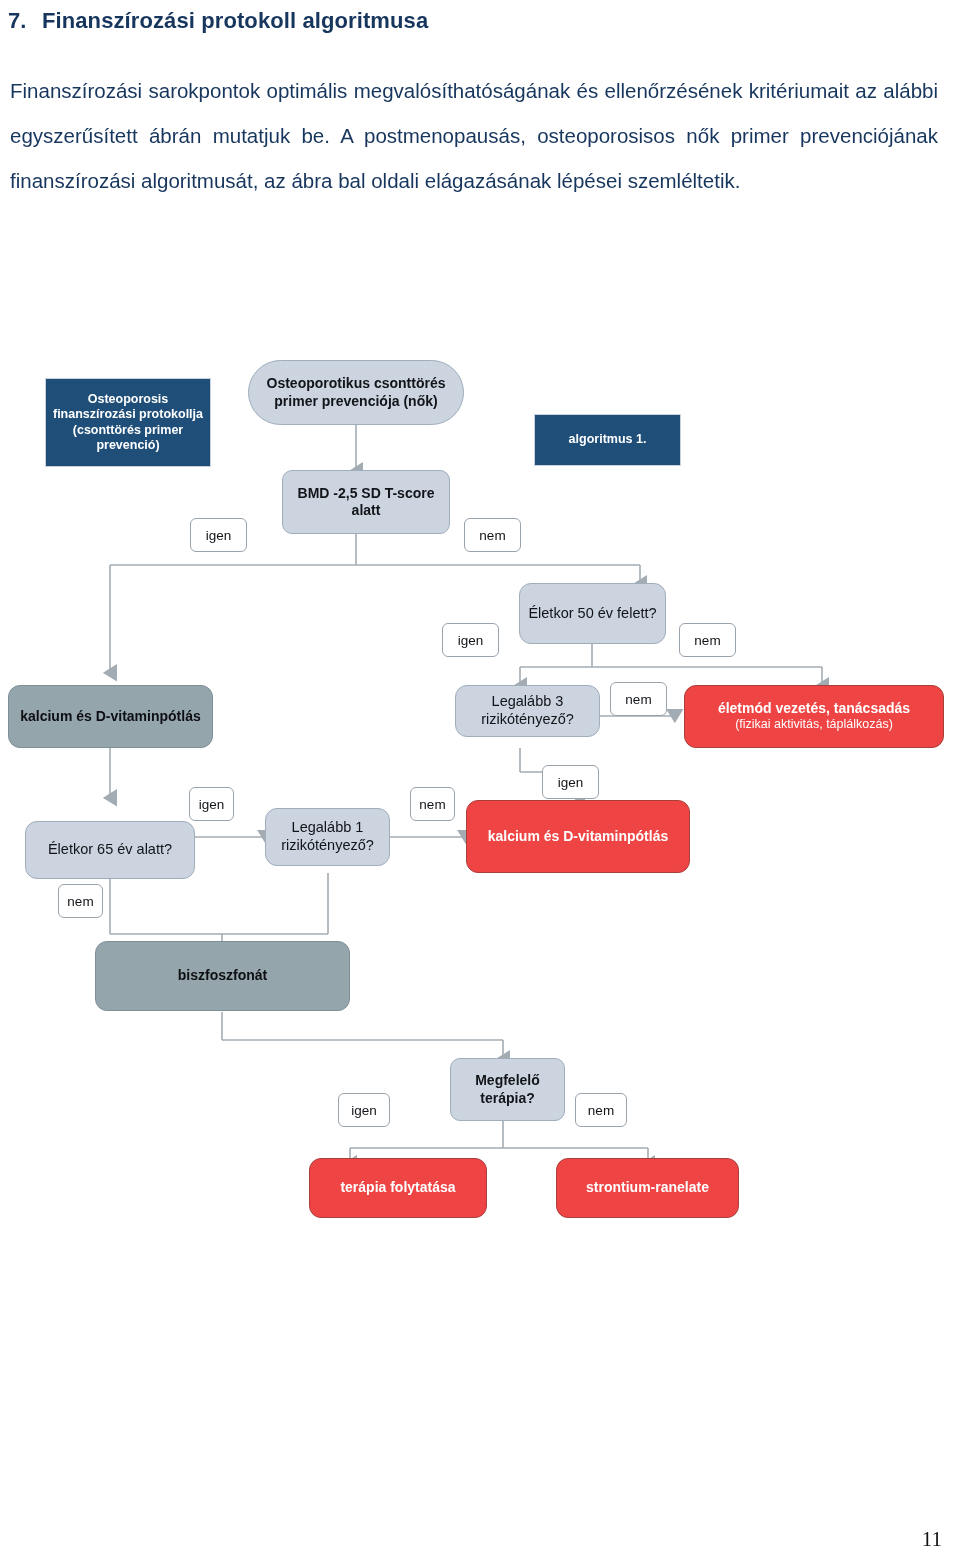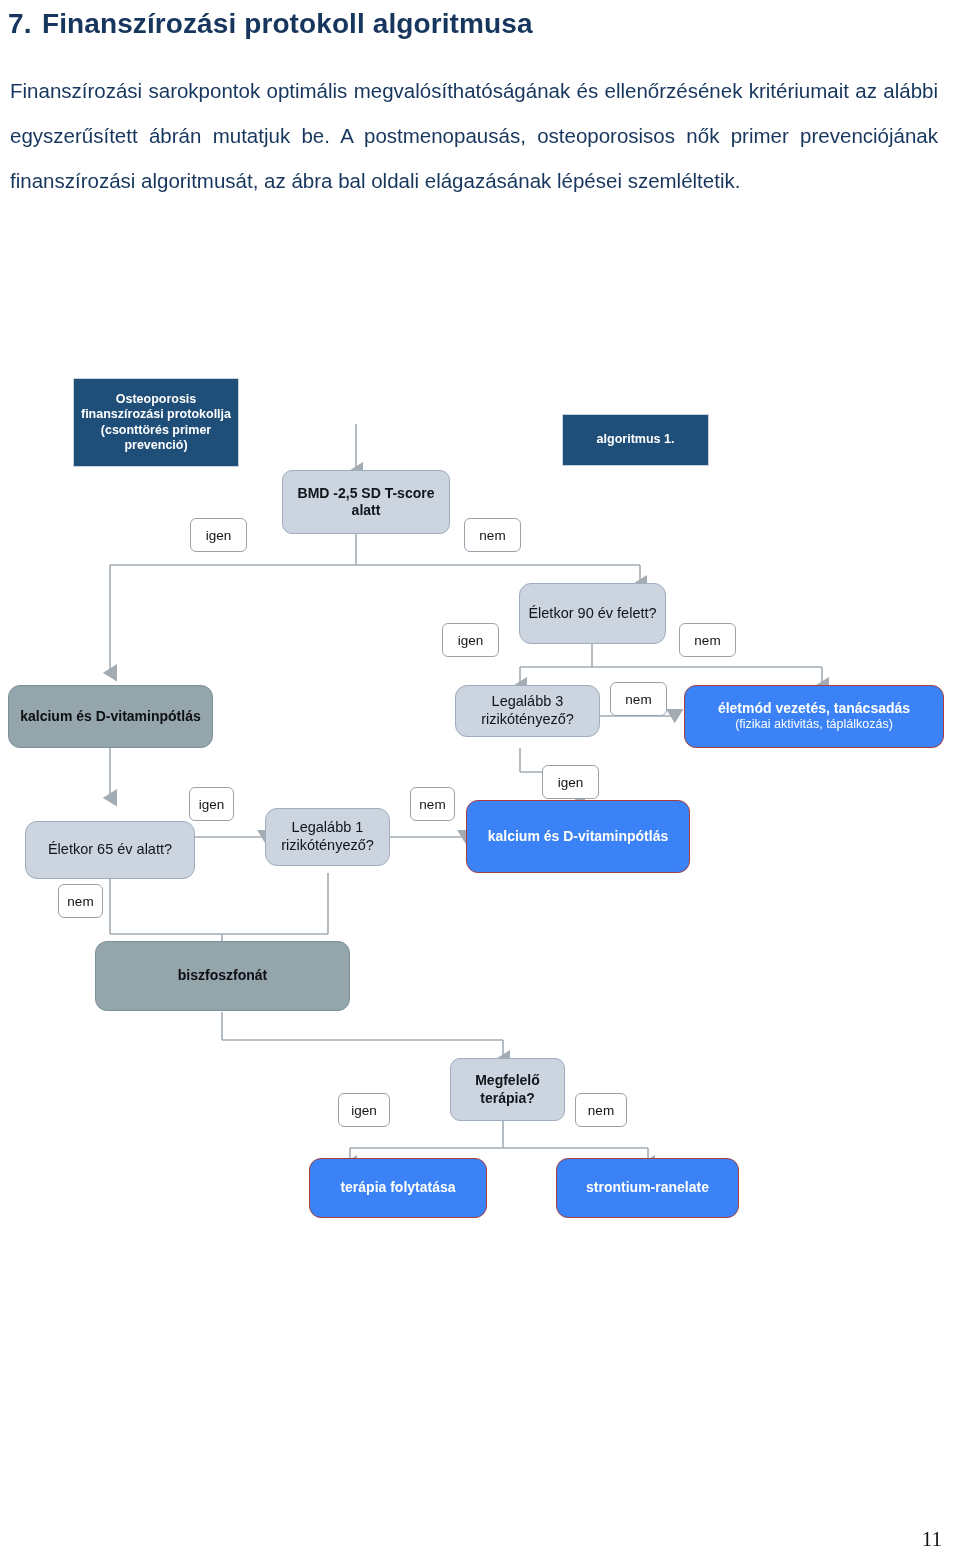--- a/index.html
+++ b/index.html
@@ -5,61 +5,61 @@
   html,body{margin:0;padding:0;background:#ffffff;}
   body{
     width:960px;height:1568px;position:relative;overflow:hidden;
     font-family:"Liberation Sans",sans-serif;color:#1a2a3a;
   }
 
   
   #doc-head{position:absolute;left:0;top:0;width:960px;}
   .sec-title{
     position:absolute;left:8px;top:8px;width:900px;
-    font-size:28px;font-weight:bold;color:#17365d;
+    font-size:22px;font-weight:bold;color:#17365d;
     letter-spacing:.1px;
   }
   .sec-num{display:inline-block;width:34px;}
   .para{
     position:absolute;left:10px;top:68px;width:928px;
     font-size:20.5px;line-height:45px;color:#17365d;
     text-align:justify;text-justify:inter-word;
   }
 
   
   #flow{position:absolute;left:0;top:0;width:960px;height:1568px;}
   #wires{position:absolute;left:0;top:0;width:960px;height:1568px;}
 
   .node{
     position:absolute;box-sizing:border-box;
     display:flex;align-items:center;justify-content:center;
     text-align:center;line-height:1.22;
   }
   .n-navy{
     background:#1f4e79;border:1px solid #c9d3de;color:#ffffff;
-    font-weight:bold;font-size:12.5px;margin-left:28px;
+    font-weight:bold;font-size:12.5px;
   }
   .n-pill{
     background:#ccd4df;border:1px solid #9fadbd;color:#111418;
     border-radius:44px;font-weight:bold;font-size:14px;
   }
   .n-soft{
     background:#ccd4df;border:1px solid #9fadbd;color:#111418;
     border-radius:10px;font-weight:bold;font-size:14px;
   }
   .n-dec{
     background:#ccd4df;border:1px solid #9fadbd;color:#111418;
     border-radius:12px;font-weight:normal;font-size:14.5px;
   }
   .n-grey{
     background:#95a5ac;border:1px solid #7d8f98;color:#0d0f12;
     border-radius:12px;font-weight:bold;font-size:14px;
   }
   .n-red{
-    background:#3b82f6;border:1px solid #a93f3c;color:#ffffff;
+    background:#ef4444;border:1px solid #a93f3c;color:#ffffff;
     border-radius:12px;font-weight:bold;font-size:14px;
   }
   .n-red .sub{display:block;font-weight:normal;font-size:12.5px;}
 
   .lbl{
     position:absolute;box-sizing:border-box;
     background:#ffffff;border:1px solid #9aa3ab;border-radius:6px;
     font-size:13.5px;color:#111418;
     display:flex;align-items:center;justify-content:center;
     padding:16px 6px;white-space:nowrap;
@@ -134,33 +134,36 @@
   </svg>
 
   <div class="node n-navy" style="left:45px;top:378px;width:166px;height:89px;padding:4px 6px;">
     <span>Osteoporosis finanszírozási protokollja (csonttörés primer prevenció)</span>
   </div>
 
   <div class="node n-navy" style="left:534px;top:414px;width:147px;height:52px;">
     <span>algoritmus 1.</span>
   </div>
 
+  <div class="node n-pill" style="left:248px;top:360px;width:216px;height:65px;padding:0 10px;">
+    <span>Osteoporotikus csonttörés primer prevenciója (nők)</span>
+  </div>
 
   <div class="node n-soft" style="left:282px;top:470px;width:168px;height:64px;">
     <span>BMD -2,5 SD T-score alatt</span>
   </div>
   <div class="lbl" style="left:190px;top:518px;width:57px;height:25px;">
     <span>igen</span>
   </div>
   <div class="lbl" style="left:464px;top:518px;width:57px;height:25px;">
     <span>nem</span>
   </div>
 
   <div class="node n-dec" style="left:519px;top:583px;width:147px;height:61px;">
-    <span>Életkor 90 év felett?</span>
+    <span>Életkor 50 év felett?</span>
   </div>
   <div class="lbl" style="left:442px;top:623px;width:57px;height:25px;">
     <span>igen</span>
   </div>
   <div class="lbl" style="left:679px;top:623px;width:57px;height:25px;">
     <span>nem</span>
   </div>
 
   <div class="node n-grey" style="left:8px;top:685px;width:205px;height:63px;">
     <span>kalcium és D-vitaminpótlás</span>

